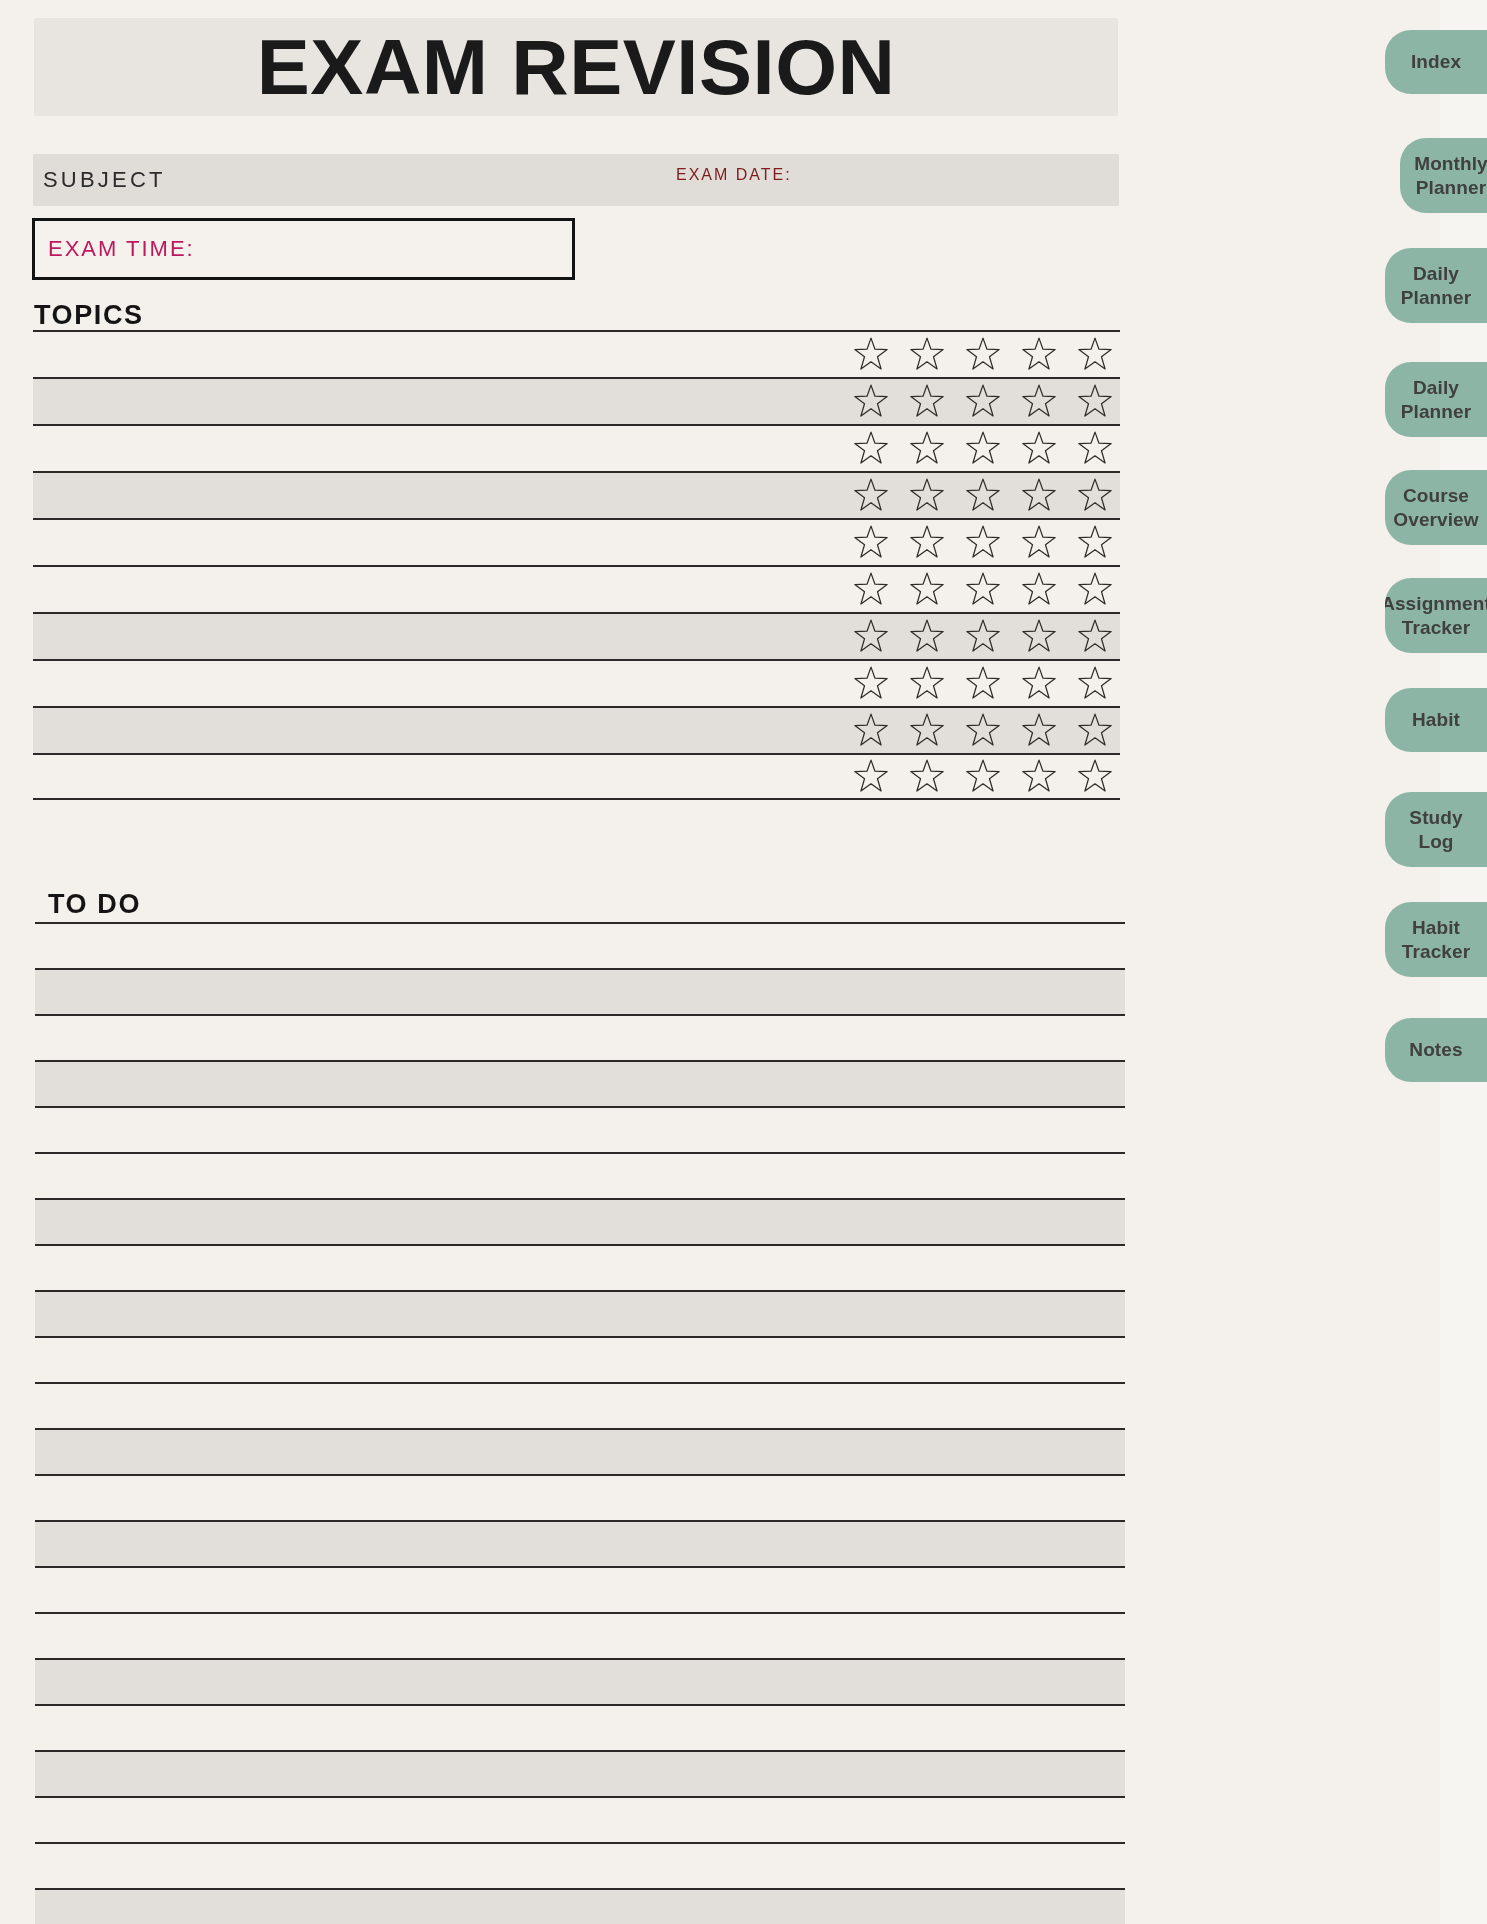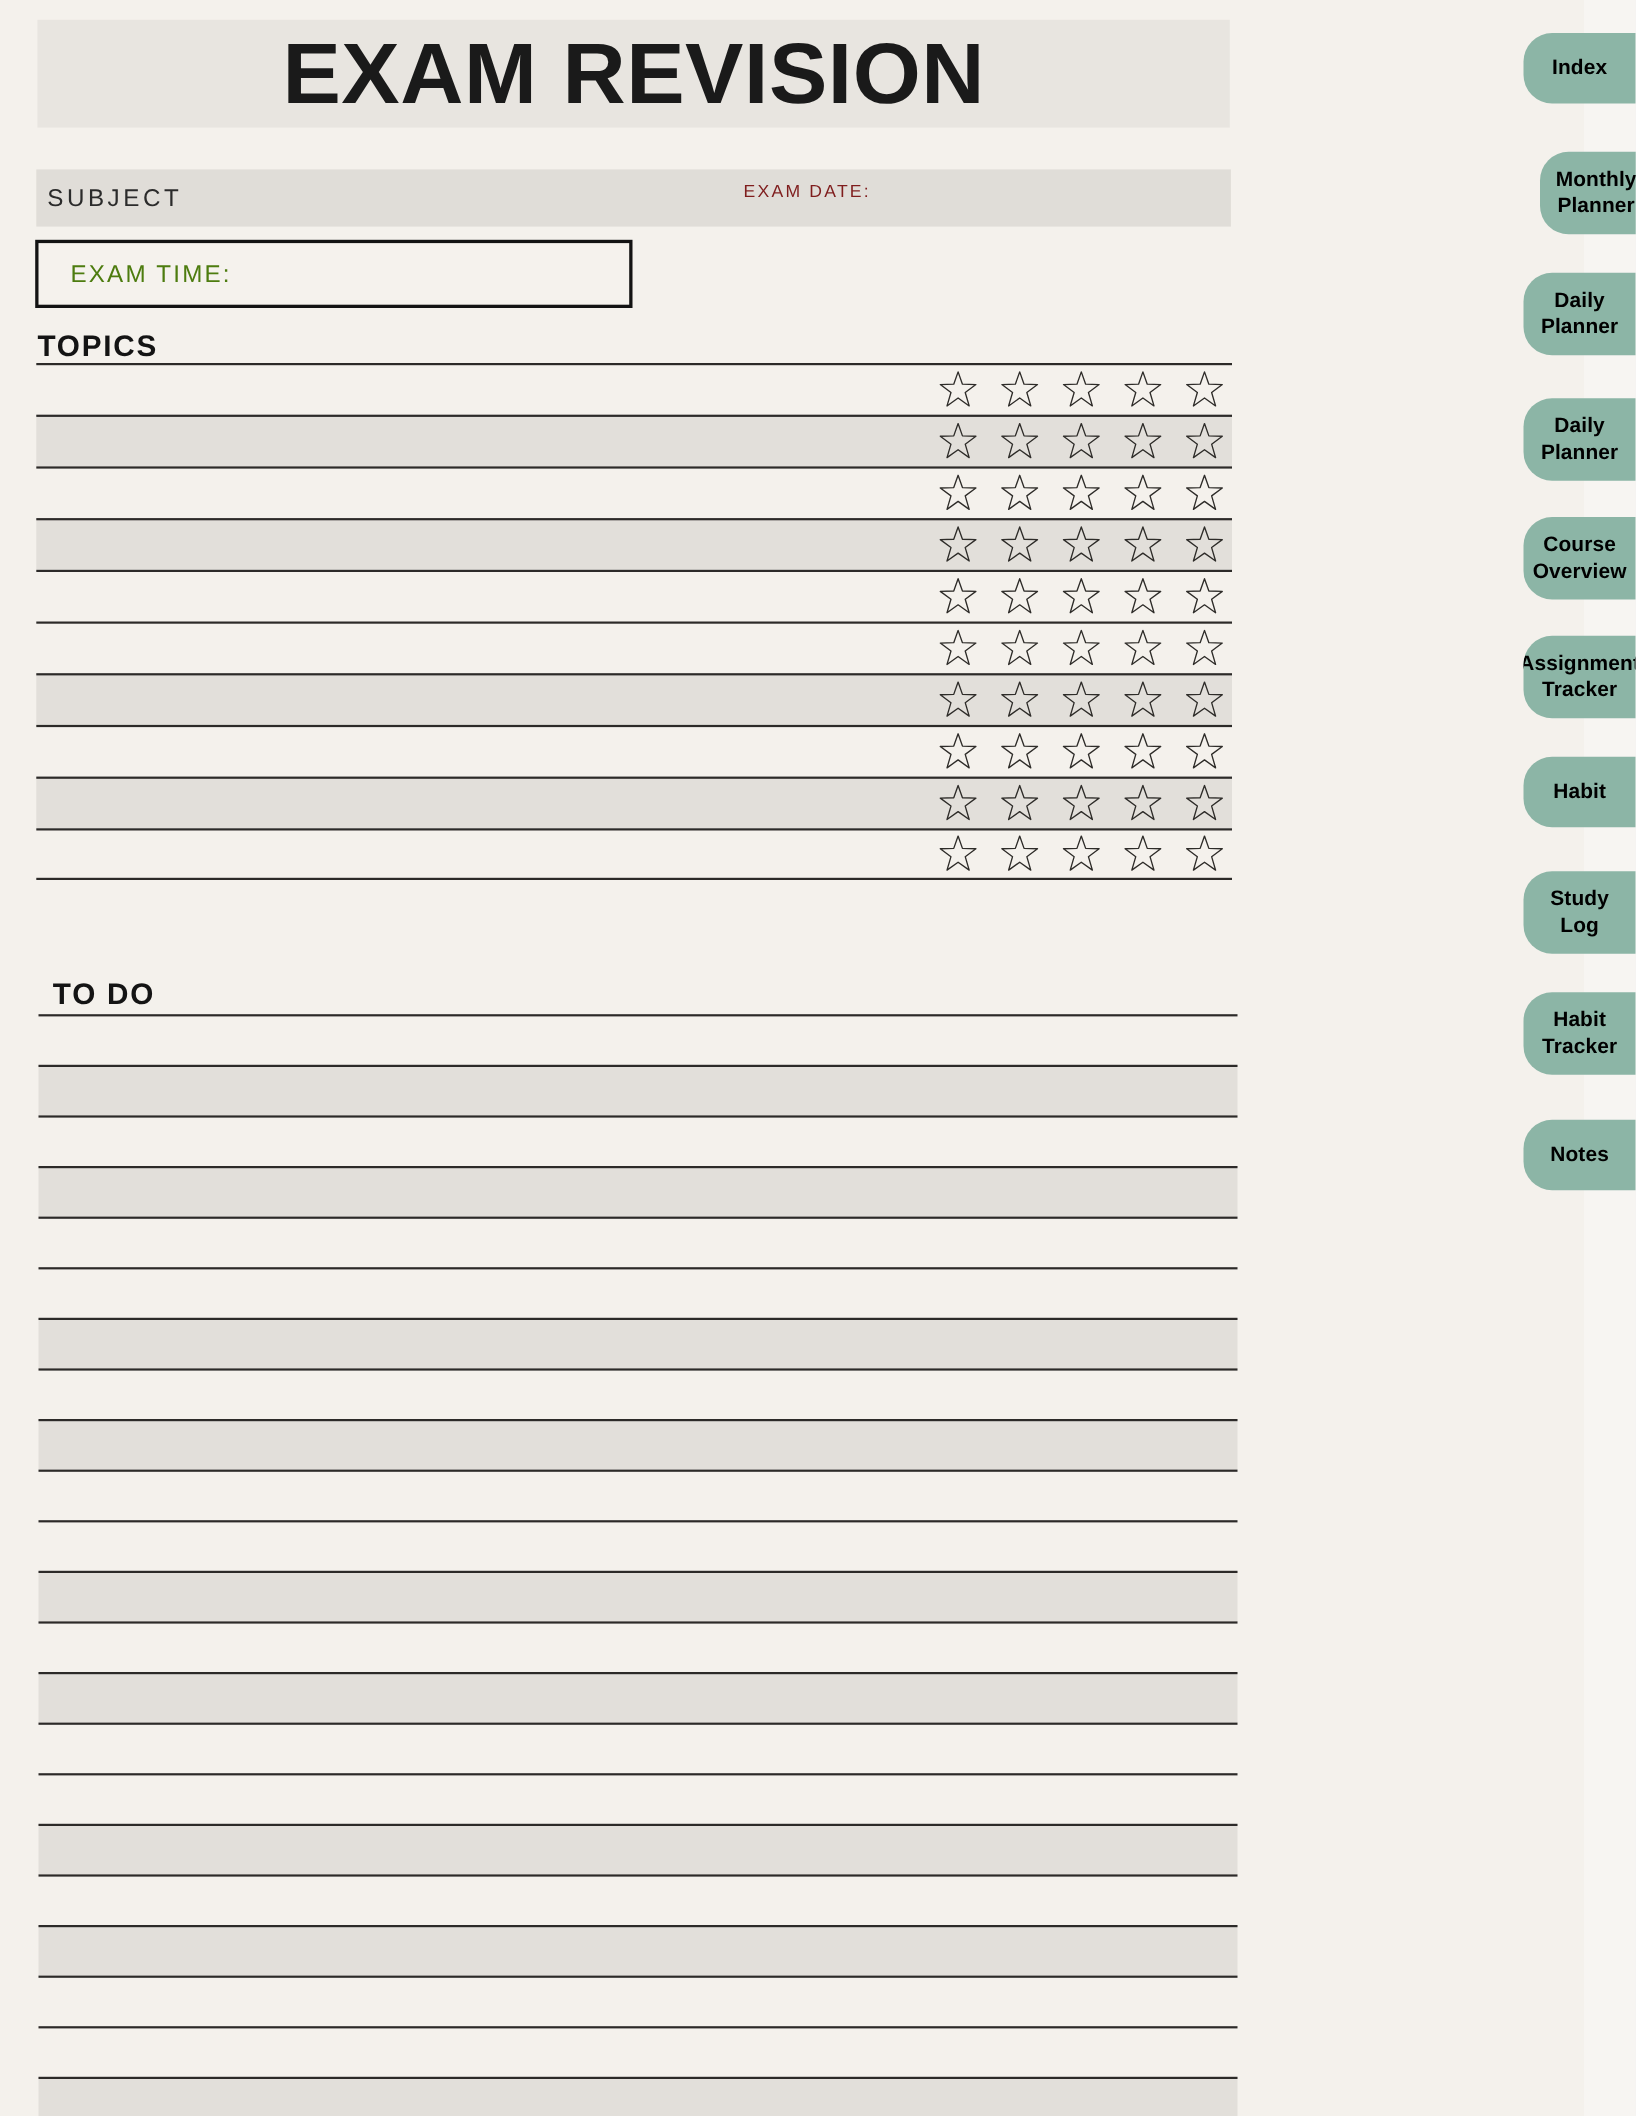--- a/index.html
+++ b/index.html
@@ -101,22 +101,22 @@
     background: #f5f2ed;
     display: flex;
     align-items: center;
   }
   .box-examtime { left: 0; width: 543px; }
   .box-understanding { left: 554px; width: 533px; }
 
   .box-label {
     font-size: 22px;
     letter-spacing: 2.0px;
-    color: #4d7c0f;
-    margin-left: 29px;
+    color: #be185d;
+    margin-left: 13px;
     white-space: nowrap;
   }
 
   .star-group {
     display: flex;
     align-items: center;
     gap: 22px;
   }
   .understanding-stars {
     margin-left: 38px;
@@ -188,21 +188,21 @@
   .tab {
     position: absolute;
     left: 0;
     width: 102px;
     background: #8cb5a6;
     border-radius: 26px 0 0 26px;
     display: flex;
     align-items: center;
     justify-content: center;
     text-align: center;
-    color: #000000;
+    color: #404040;
     font-size: 19px;
     font-weight: 700;
     line-height: 1.22;
     letter-spacing: 0.1px;
     overflow: hidden;
   }
   .tab span { display: block; white-space: nowrap; }
 </style>
 </head>
 <body>

